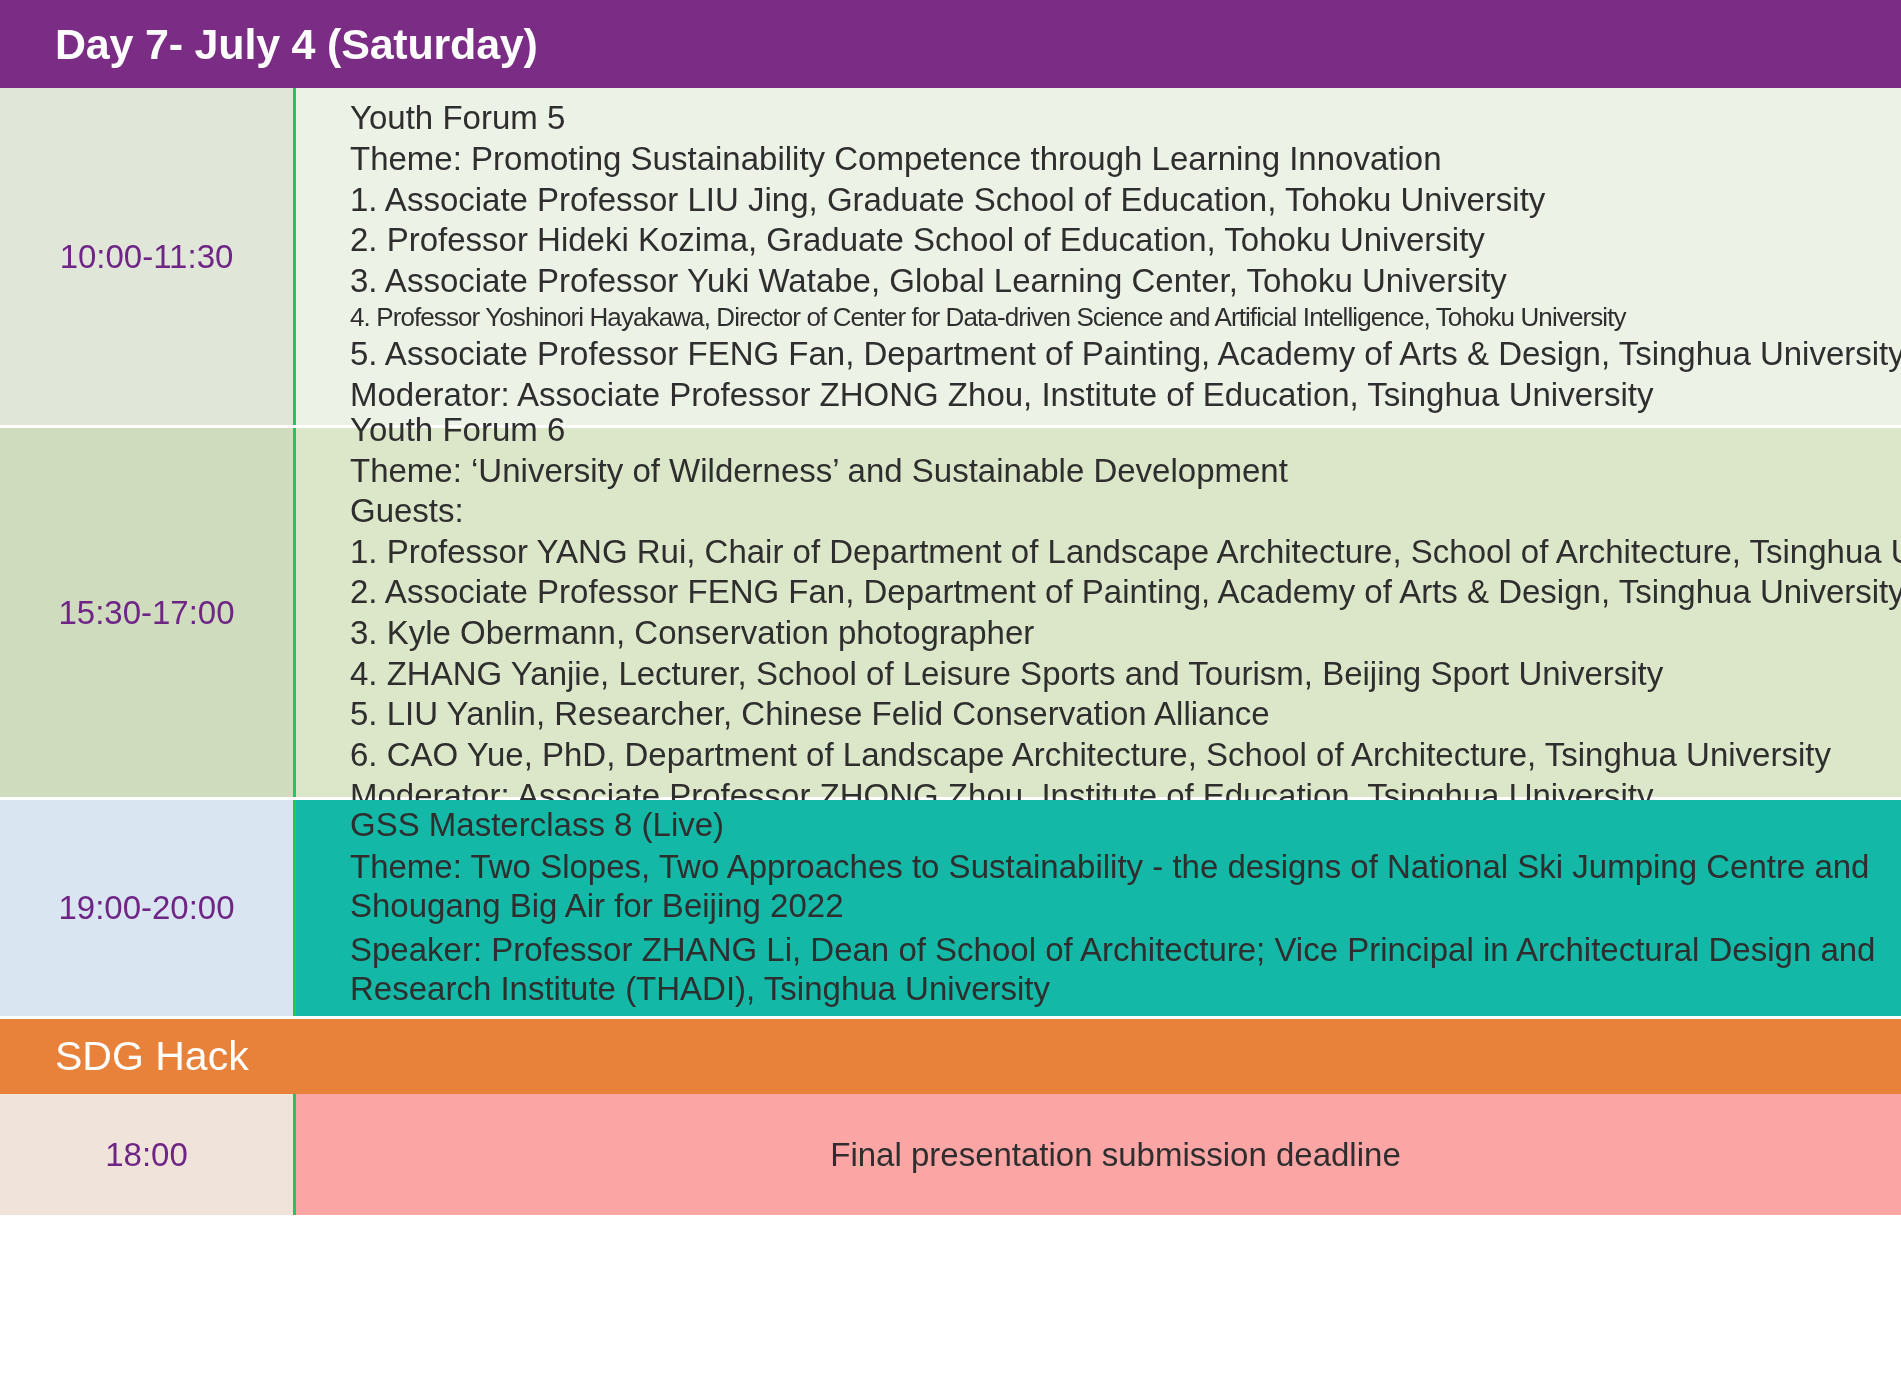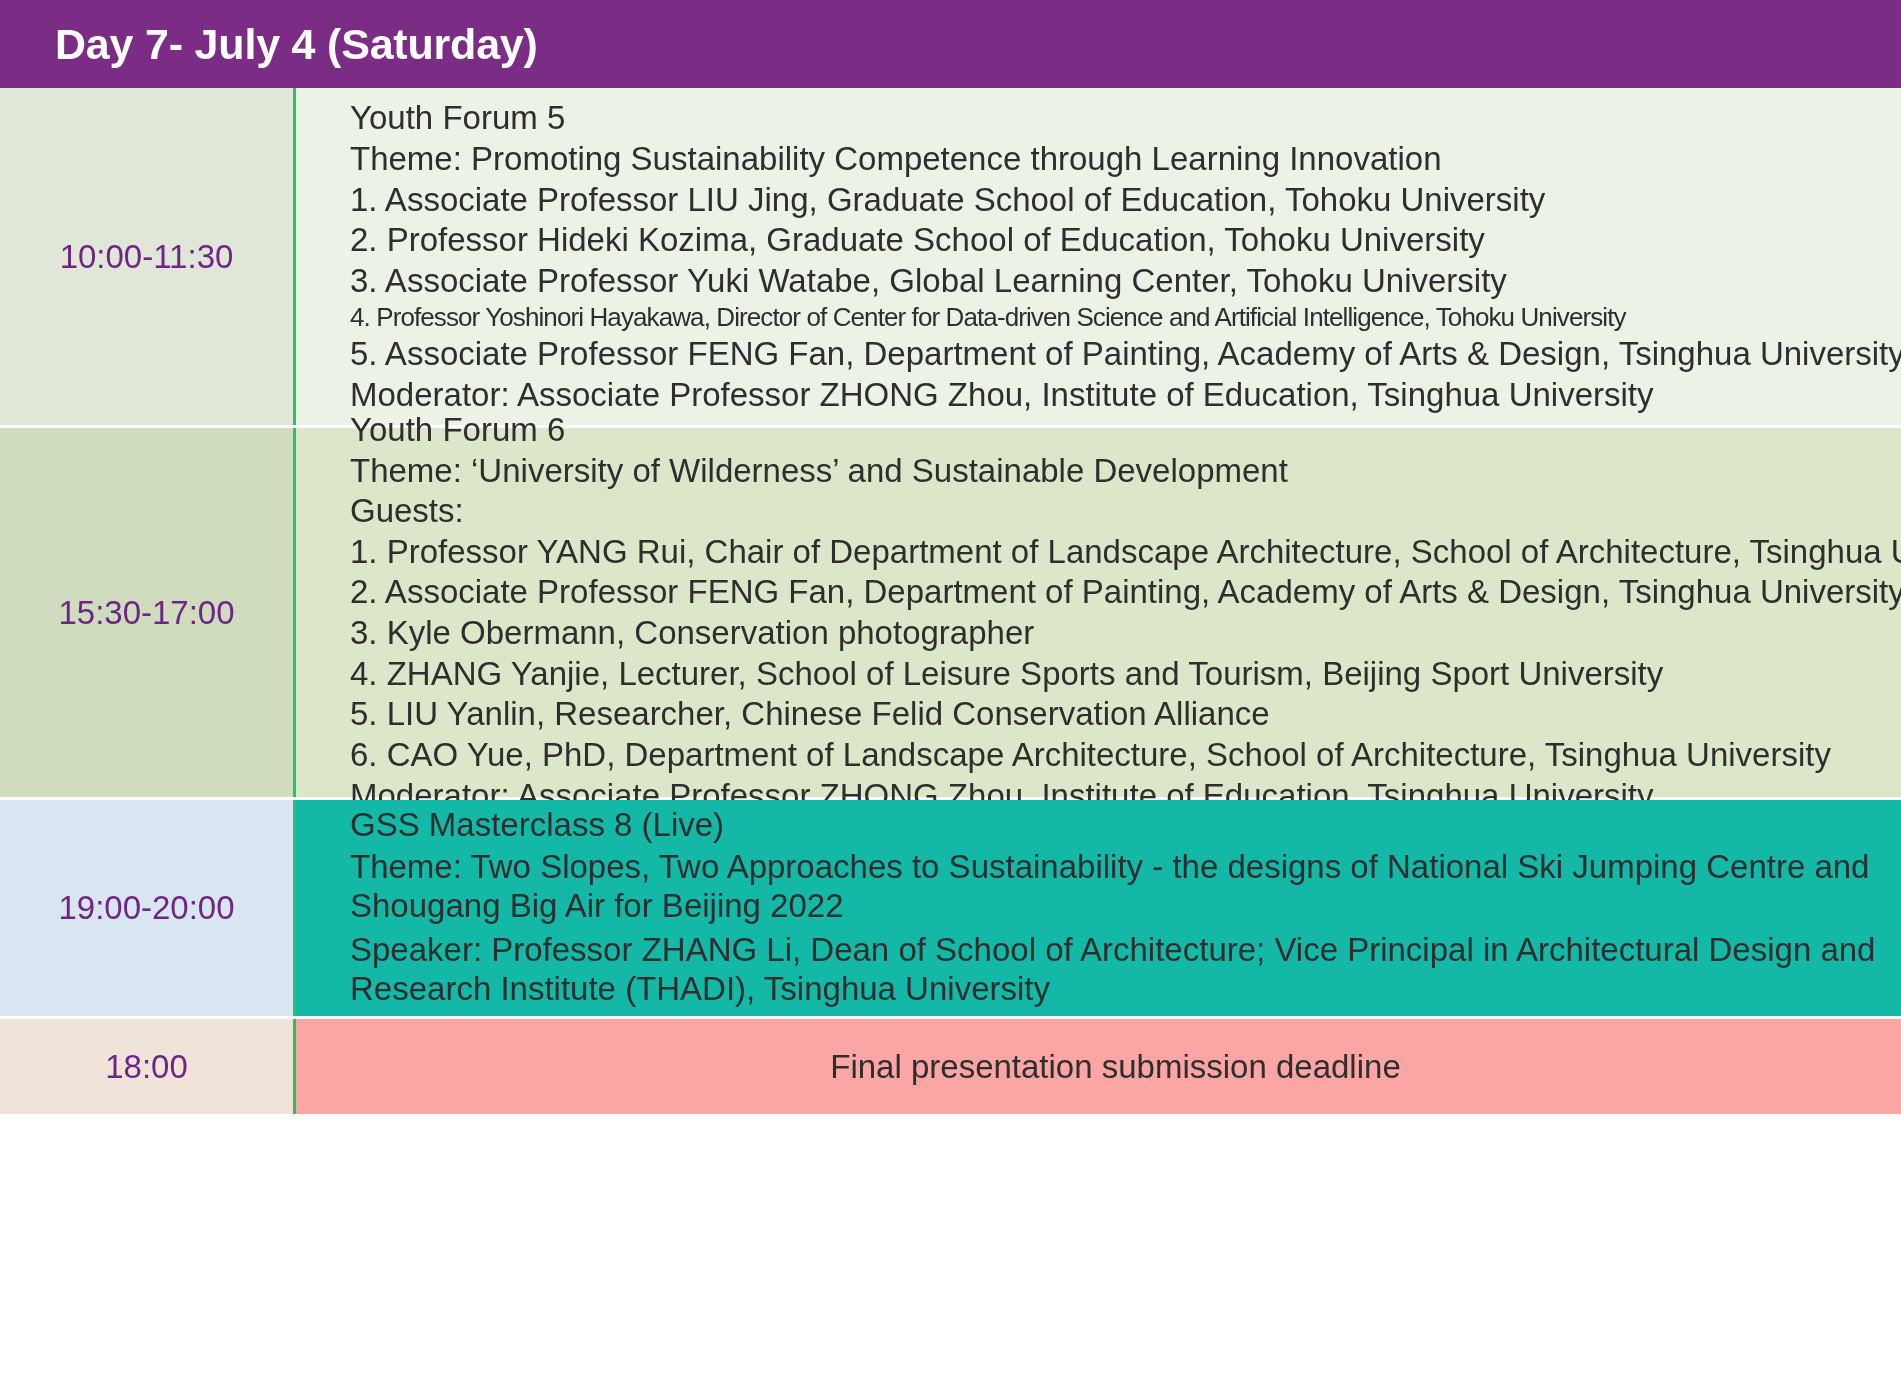--- a/index.html
+++ b/index.html
@@ -120,21 +120,21 @@
 
   .theme-blue .time-cell          { background: #D9E6F1; }
   .theme-blue .detail-cell        { background: #14b8a6; }
 
   .theme-peach .time-cell         { background: #EFE3DA; }
   .theme-peach .detail-cell       { background: #fca5a5; text-align: center; }
 
   .row-r1 { height: 340px; }
   .row-r2 { height: 372px; }
   .row-r3 { height: 219px; }
-  .row-r4 { height: 95px; }
+  .row-r4 { height: 121px; }
 </style>
 </head>
 <body>
 
 <div class="schedule">
 
   <div class="day-header">
     <div class="day-header-title">Day 7- July 4 (Saturday)</div>
   </div>
 
@@ -176,20 +176,23 @@
     <div class="time-cell">
       <span class="time-text">19:00-20:00</span>
     </div>
     <div class="detail-cell">
       <div class="detail-line">GSS Masterclass 8 (Live)</div>
       <div class="detail-line wrap">Theme: Two Slopes, Two Approaches to Sustainability - the designs of National Ski Jumping Centre and Shougang Big Air for Beijing 2022</div>
       <div class="detail-line wrap">Speaker: Professor ZHANG Li, Dean of School of Architecture; Vice Principal in Architectural Design and Research Institute (THADI), Tsinghua University</div>
     </div>
   </div>
 
+  <div class="section-band">
+    <div class="section-band-title">SDG Hack</div>
+  </div>
 
   <div class="row theme-peach row-r4">
     <div class="time-cell">
       <span class="time-text">18:00</span>
     </div>
     <div class="detail-cell">
       <div class="detail-line">Final presentation submission deadline</div>
     </div>
   </div>
 

